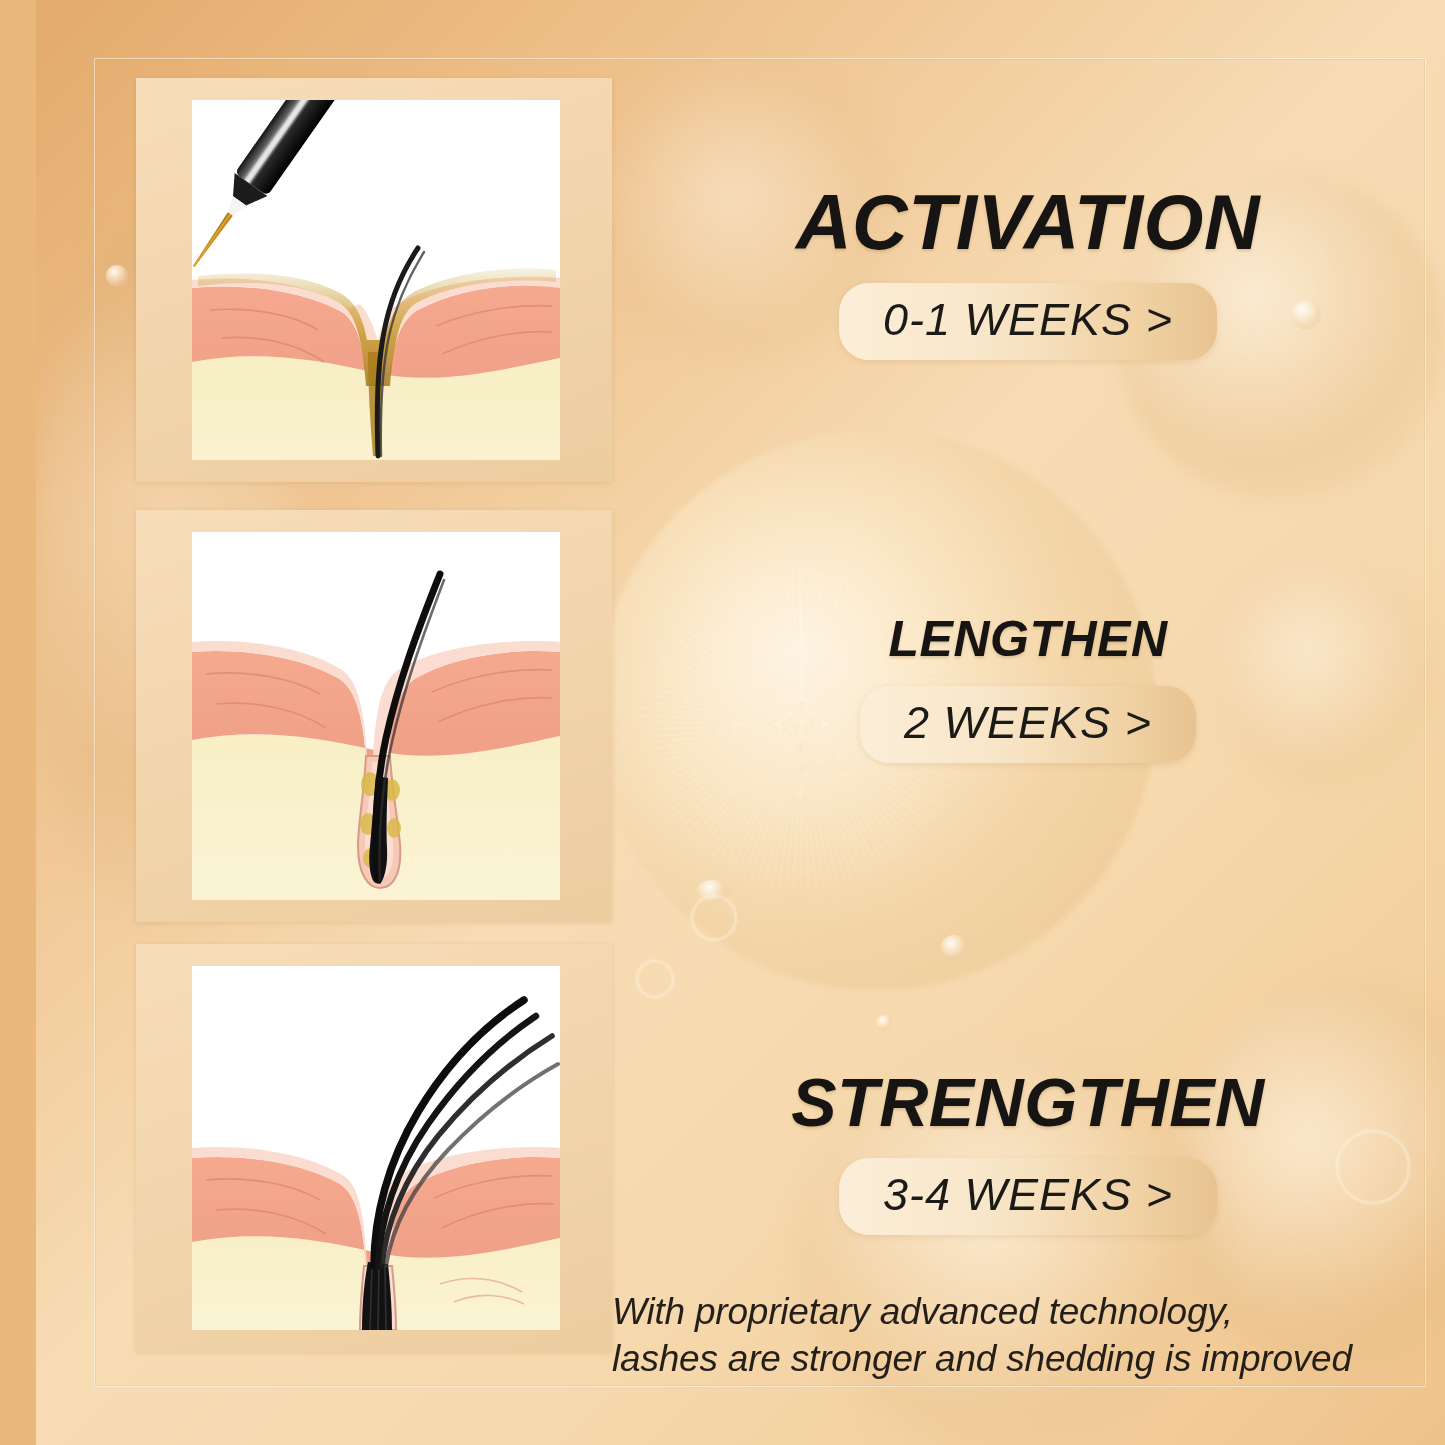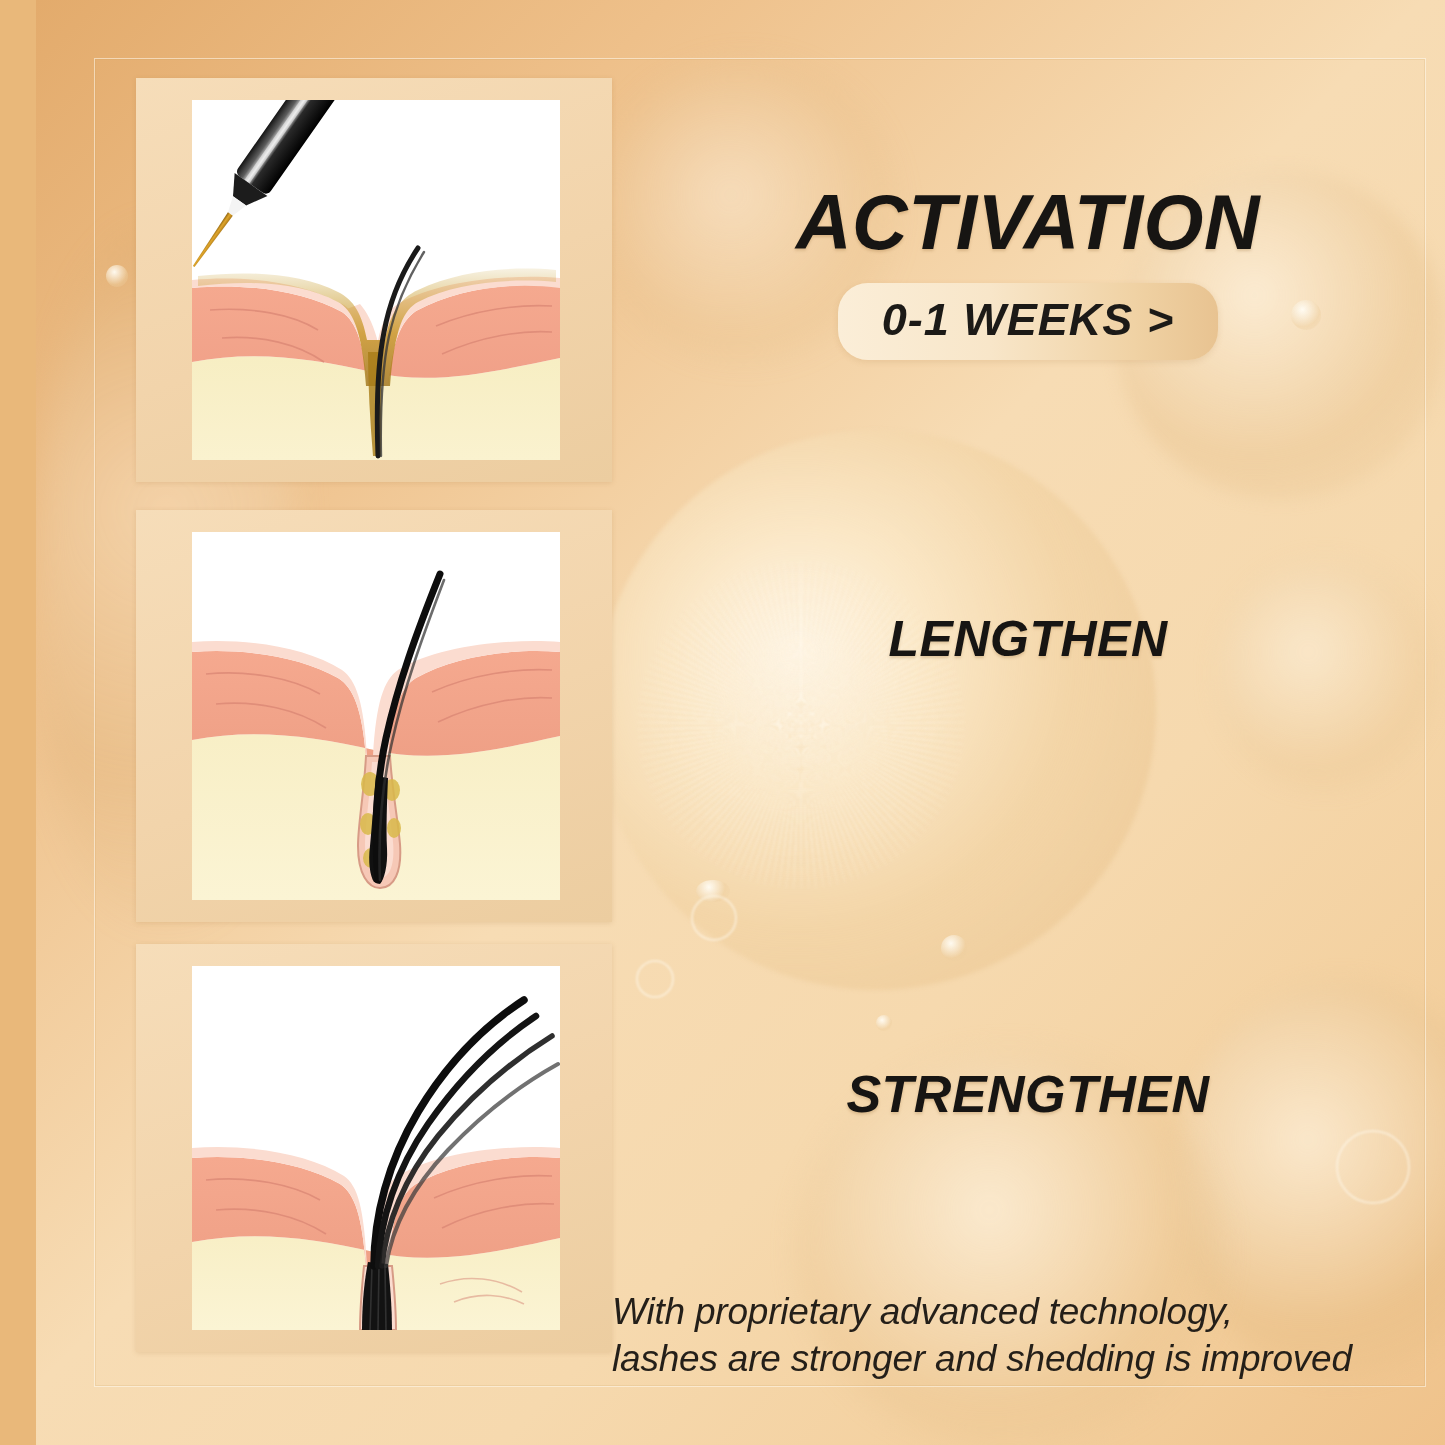--- a/index.html
+++ b/index.html
@@ -80,30 +80,30 @@
   
   .step{position:absolute;left:596px;width:792px;text-align:center;}
   .title{
     font-family:"Liberation Sans",sans-serif;
     font-weight:bold;font-style:italic;
     color:#171513;letter-spacing:.5px;line-height:1;
     text-shadow:0 2px 3px rgba(150,106,55,.28);
   }
   #s1 .title{font-size:77px}
   #s2 .title{font-size:50px}
-  #s3 .title{font-size:52px}
+  #s3 .title{font-size:68px}
   .pill{
     display:inline-block;margin-top:22px;
     padding:11px 44px 14px;border-radius:30px;
     background:linear-gradient(90deg,#fbeed8 0%,#f8e6c9 40%,#f0d2a4 78%,#e8c391 100%);
     box-shadow:0 2px 6px rgba(167,119,60,.16);
   }
   .pill span{
     font-family:"Liberation Sans",sans-serif;
-    font-style:italic;font-weight:700;font-size:45px;
+    font-style:italic;font-weight:400;font-size:45px;
     color:#1c1a17;letter-spacing:1px;white-space:nowrap;
   }
   #s1{top:184px}
   #s2{top:614px}
   #s3{top:1068px}
   .caption{
     position:absolute;left:576px;top:1288px;width:820px;text-align:left;
     font-family:"Liberation Sans Narrow","Liberation Sans",sans-serif;
     font-style:italic;font-size:37px;line-height:1.28;color:#241f19;
     letter-spacing:-.2px;
@@ -290,24 +290,30 @@
 
   <div class="step" id="s1">
     <div class="title">ACTIVATION</div>
     <div class="pill">
       <span>0-1 WEEKS &gt;</span>
     </div>
   </div>
 
   <div class="step" id="s2">
     <div class="title">LENGTHEN</div>
+    <div class="pill">
+      <span>2 WEEKS &gt;</span>
+    </div>
   </div>
 
   <div class="step" id="s3">
     <div class="title">STRENGTHEN</div>
+    <div class="pill">
+      <span>3-4 WEEKS &gt;</span>
+    </div>
   </div>
 
   <div class="caption">
     <div>With proprietary advanced technology,</div>
     <div>lashes are stronger and shedding is improved</div>
   </div>
 
 </div>
 
 </body></html>

